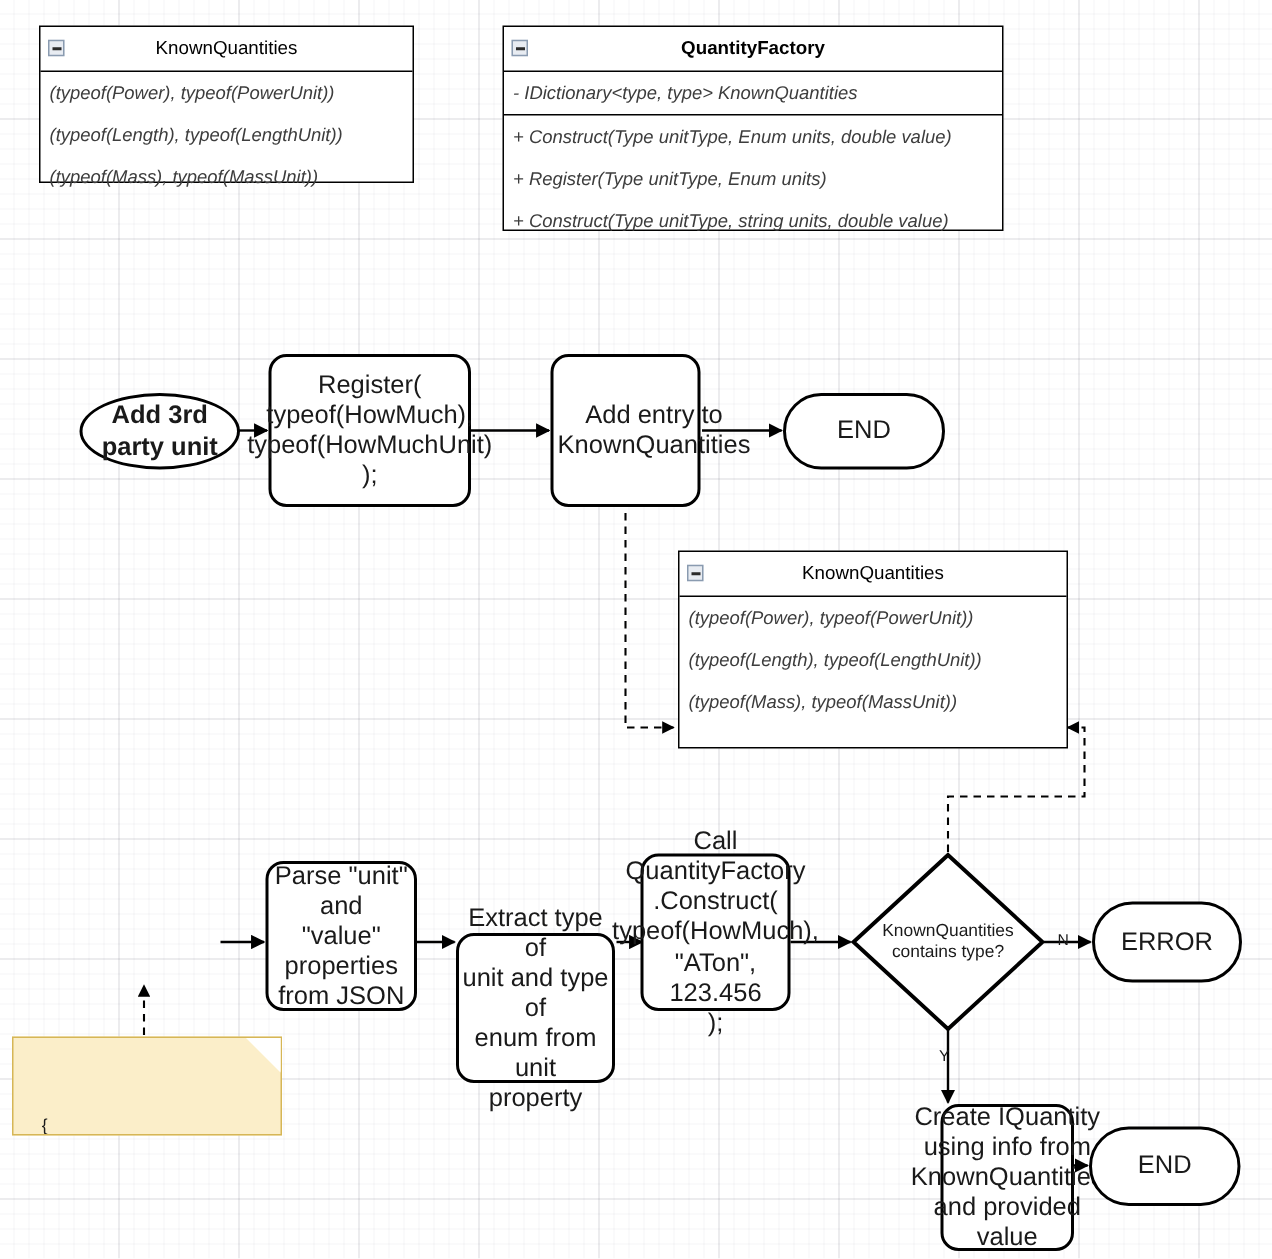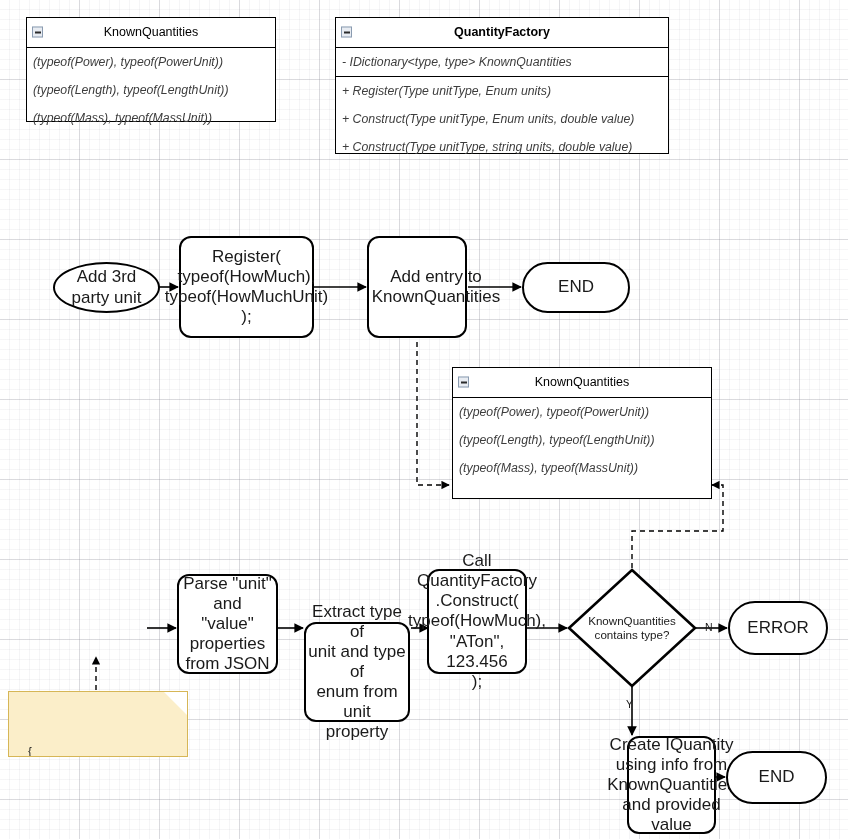--- a/index.html
+++ b/index.html
@@ -86,21 +86,21 @@
     text-align: center;
     font-size: 17px;
     line-height: 1.18;
     background: #ffffff;
     border: 2px solid #000000;
     color: #1a1a1a;
   }
   .shape .lbl { display: block; padding: 0 2px; }
   .rect  { border-radius: 12px; }
   .term  { border-radius: 999px; }
-  .ellipse { border-radius: 50% / 50%; }
+  .ellipse { border-radius: 50% / 50%; font-weight: bold; }
 
   
   .diamond {
     position: absolute;
     display: flex;
     align-items: center;
     justify-content: center;
   }
   .diamond svg { position: absolute; left: 0; top: 0; overflow: visible; }
   .diamond .dtext {
@@ -219,22 +219,22 @@
 
   <div class="uml" style="left:335px; top:17px; width:334px; height:137px;">
     <div class="uml-title bold">
       <span class="collapse-icon"></span>
       <span>QuantityFactory</span>
     </div>
     <div class="uml-section">
       <div class="uml-row">- IDictionary&lt;type, type&gt; KnownQuantities</div>
     </div>
     <div class="uml-section">
+      <div class="uml-row">+ Construct(Type unitType, Enum units, double value)</div>
       <div class="uml-row">+ Register(Type unitType, Enum units)</div>
-      <div class="uml-row">+ Construct(Type unitType, Enum units, double value)</div>
       <div class="uml-row">+ Construct(Type unitType, string units, double value)</div>
     </div>
   </div>
 
   <div class="uml" style="left:452px; top:367px; width:260px; height:132px;">
     <div class="uml-title">
       <span class="collapse-icon"></span>
       <span>KnownQuantities</span>
     </div>
     <div class="uml-section">

